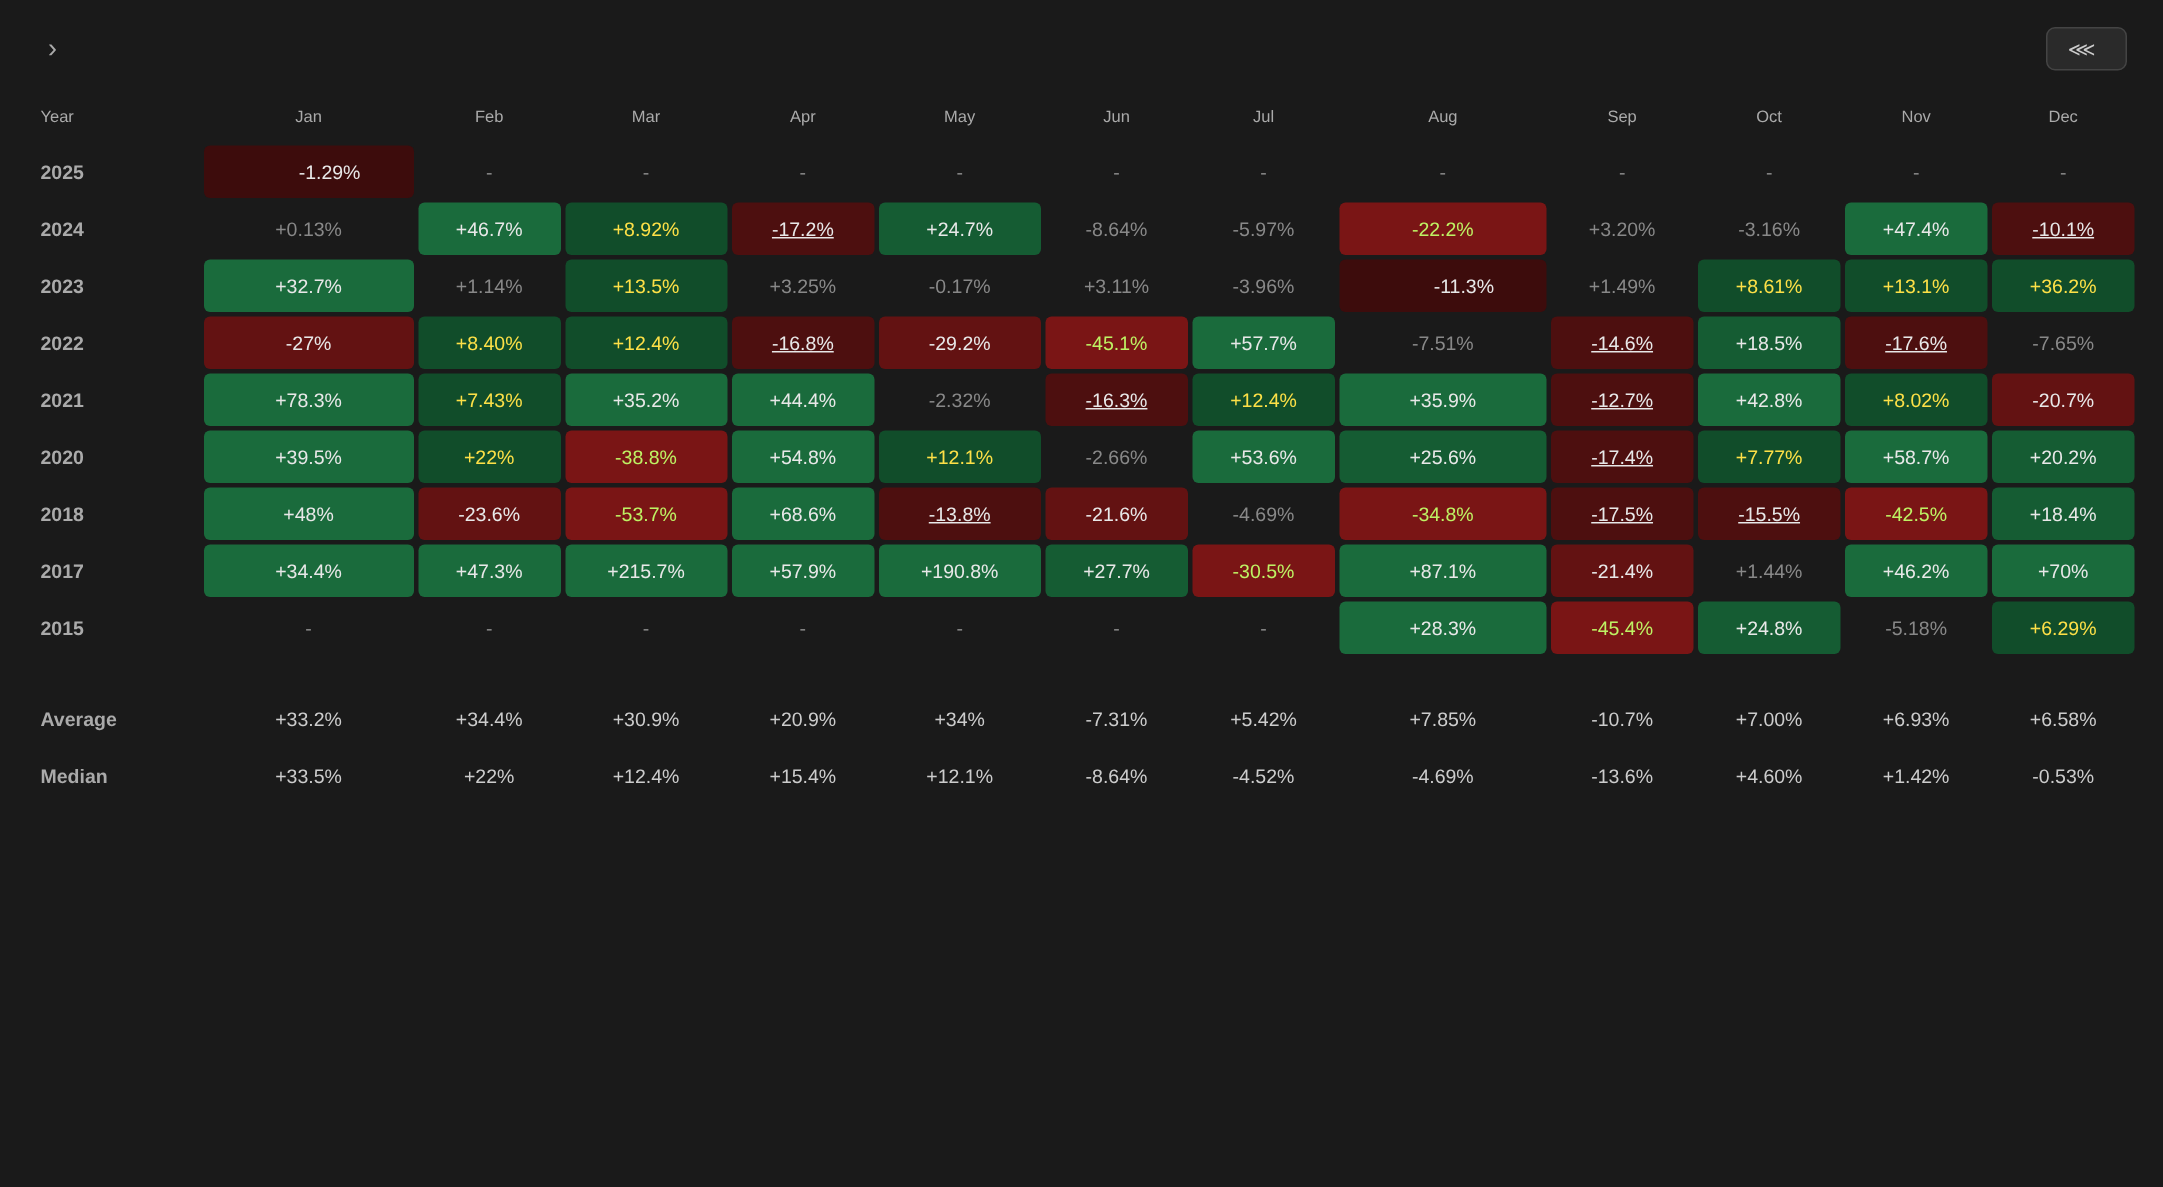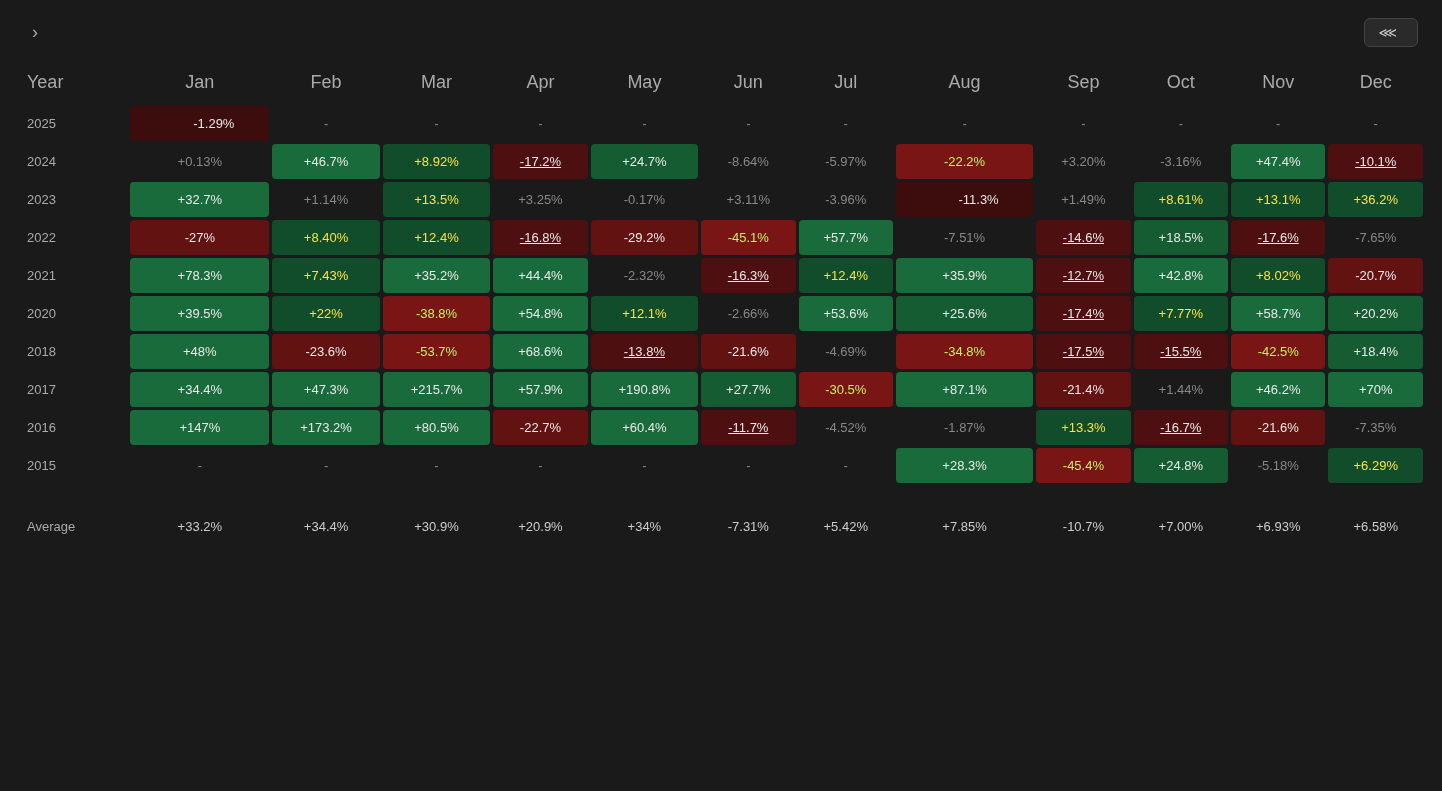--- a/index.html
+++ b/index.html
@@ -50,39 +50,39 @@
     table {
       width: 100%;
       border-collapse: separate;
       border-spacing: 3px;
     }
     thead th {
       text-align: center;
       padding: 10px 4px;
       color: #aaa;
       font-weight: 500;
-      font-size: 18px;
+      font-size: 11px;
       background: transparent;
     }
     thead th:first-child {
       text-align: left;
       padding-left: 8px;
     }
     tbody td {
       text-align: center;
       padding: 10px 4px;
       border-radius: 4px;
       font-size: 13px;
       font-weight: 500;
     }
     tbody td:first-child {
       text-align: left;
       padding-left: 8px;
       color: #aaa;
-      font-weight: 400;
+      font-weight: 700;
       background: transparent !important;
     }
     .cell-neutral {
       background: transparent;
       color: #888;
     }
     .cell-pos-strong { background: #1a6b3c; color: #e8e8e8; }
     .cell-pos-med    { background: #155c33; color: #e8e8e8; }
     .cell-pos-light  { background: #114d2a; color: #fde047; }
     .cell-neg-strong { background: #7a1515; color: #bef264; }
@@ -252,35 +252,20 @@
           <td class="cell-pos-strong">+190.8%</td>
           <td class="cell-pos-med">+27.7%</td>
           <td class="cell-neg-strong">-30.5%</td>
           <td class="cell-pos-strong">+87.1%</td>
           <td class="cell-neg-med">-21.4%</td>
           <td class="cell-neutral">+1.44%</td>
           <td class="cell-pos-strong">+46.2%</td>
           <td class="cell-pos-strong">+70%</td>
         </tr>
         <tr>
-          <td>2016</td>
-          <td class="cell-pos-strong">+147%</td>
-          <td class="cell-pos-strong">+173.2%</td>
-          <td class="cell-pos-strong">+80.5%</td>
-          <td class="cell-neg-med">-22.7%</td>
-          <td class="cell-pos-strong">+60.4%</td>
-          <td class="cell-neg-light">-11.7%</td>
-          <td class="cell-neutral">-4.52%</td>
-          <td class="cell-neutral">-1.87%</td>
-          <td class="cell-pos-light">+13.3%</td>
-          <td class="cell-neg-light">-16.7%</td>
-          <td class="cell-neg-med">-21.6%</td>
-          <td class="cell-neutral">-7.35%</td>
-        </tr>
-        <tr>
           <td>2015</td>
           <td class="cell-neutral">-</td>
           <td class="cell-neutral">-</td>
           <td class="cell-neutral">-</td>
           <td class="cell-neutral">-</td>
           <td class="cell-neutral">-</td>
           <td class="cell-neutral">-</td>
           <td class="cell-neutral">-</td>
           <td class="cell-pos-strong">+28.3%</td>
           <td class="cell-neg-strong">-45.4%</td>
@@ -311,15 +296,30 @@
           <td>+20.9%</td>
           <td>+34%</td>
           <td>-7.31%</td>
           <td>+5.42%</td>
           <td>+7.85%</td>
           <td>-10.7%</td>
           <td>+7.00%</td>
           <td>+6.93%</td>
           <td>+6.58%</td>
         </tr>
+        <tr class="stats-row">
+          <td>Median</td>
+          <td>+33.5%</td>
+          <td>+22%</td>
+          <td>+12.4%</td>
+          <td>+15.4%</td>
+          <td>+12.1%</td>
+          <td>-8.64%</td>
+          <td>-4.52%</td>
+          <td>-4.69%</td>
+          <td>-13.6%</td>
+          <td>+4.60%</td>
+          <td>+1.42%</td>
+          <td>-0.53%</td>
+        </tr>
       </tbody>
   </table>
 </div>
 
 </body></html>

